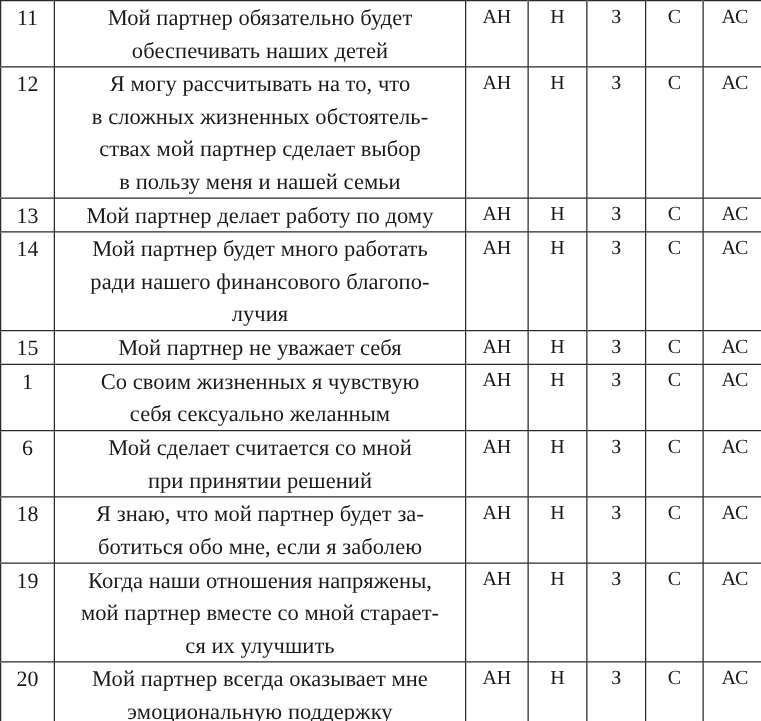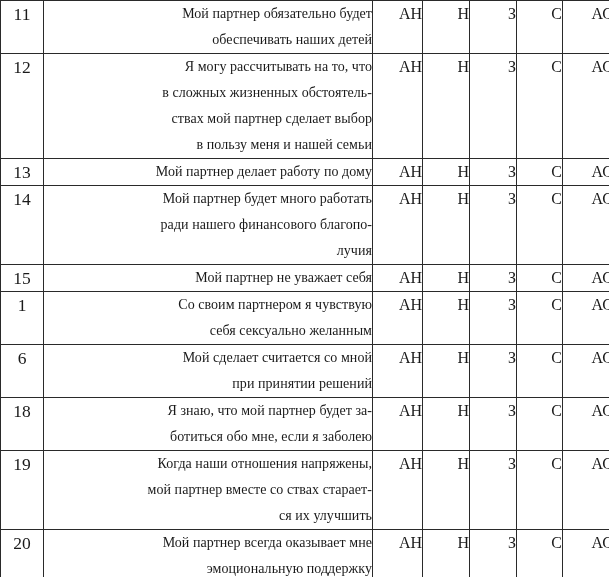--- a/index.html
+++ b/index.html
@@ -32,29 +32,29 @@
     width: 42px;
     text-align: center;
     font-size: 17.5px;
     line-height: 26px;
     padding-top: 5px;
     padding-bottom: 4px;
     margin-top: 29px;
   }
   td.stmt-cell {
     width: 328px;
-    font-size: 14px;
+    font-size: 18px;
     line-height: 26px;
     padding: 5px 6px 4px 10px;
-    text-align: right;
+    text-align: center;
     white-space: pre-line;
     letter-spacing: 0.05px;
   }
   td.opt-cell {
-    text-align: right;
+    text-align: center;
     font-size: 16px;
     line-height: 26px;
     padding-top: 5px;
     padding-bottom: 4px;
   }
   td.opt-an  { width: 49px; }
   td.opt-n   { width: 46px; }
   td.opt-z   { width: 46px; }
   td.opt-s   { width: 45px; }
   td.opt-as  { width: 50px; }
@@ -116,21 +116,21 @@
       <td class="stmt-cell">Мой партнер не уважает себя</td>
       <td class="opt-cell opt-an">АН</td>
       <td class="opt-cell opt-n">Н</td>
       <td class="opt-cell opt-z">З</td>
       <td class="opt-cell opt-s">С</td>
       <td class="opt-cell opt-as">АС</td>
     </tr>
 
     <tr>
       <td class="num-cell">1</td>
-      <td class="stmt-cell">Со своим партнером я чувствую
+      <td class="stmt-cell">Со своим жизненных я чувствую
 себя сексуально желанным</td>
       <td class="opt-cell opt-an">АН</td>
       <td class="opt-cell opt-n">Н</td>
       <td class="opt-cell opt-z">З</td>
       <td class="opt-cell opt-s">С</td>
       <td class="opt-cell opt-as">АС</td>
     </tr>
 
     <tr>
       <td class="num-cell">6</td>
@@ -150,21 +150,21 @@
       <td class="opt-cell opt-an">АН</td>
       <td class="opt-cell opt-n">Н</td>
       <td class="opt-cell opt-z">З</td>
       <td class="opt-cell opt-s">С</td>
       <td class="opt-cell opt-as">АС</td>
     </tr>
 
     <tr>
       <td class="num-cell">19</td>
       <td class="stmt-cell">Когда наши отношения напряжены,
-мой партнер вместе со ствах старает-
+мой партнер вместе со мной старает-
 ся их улучшить</td>
       <td class="opt-cell opt-an">АН</td>
       <td class="opt-cell opt-n">Н</td>
       <td class="opt-cell opt-z">З</td>
       <td class="opt-cell opt-s">С</td>
       <td class="opt-cell opt-as">АС</td>
     </tr>
 
     <tr>
       <td class="num-cell">20</td>

